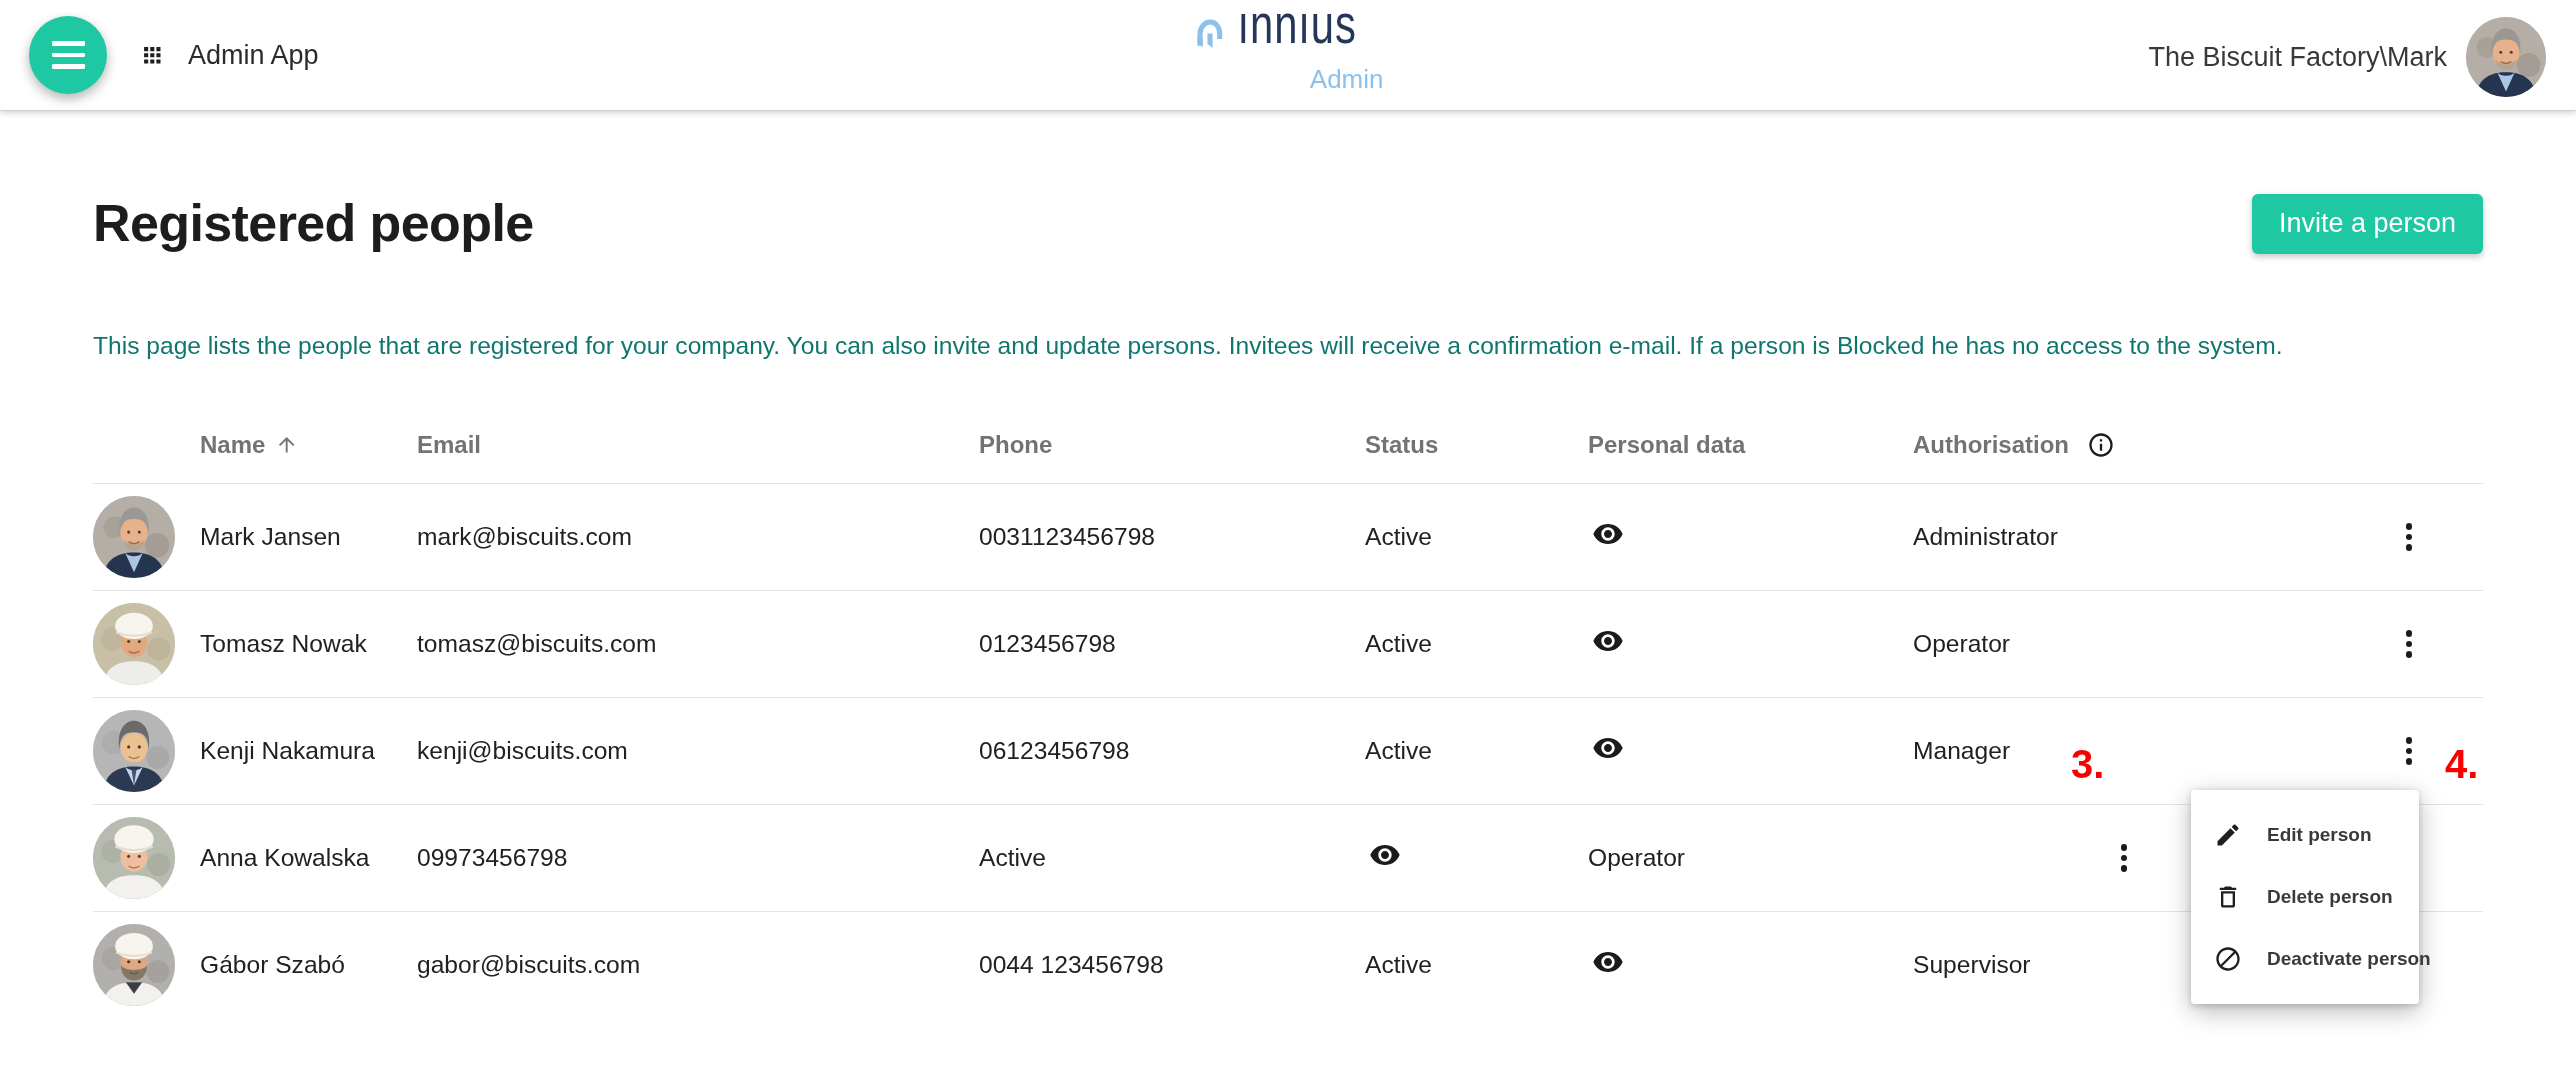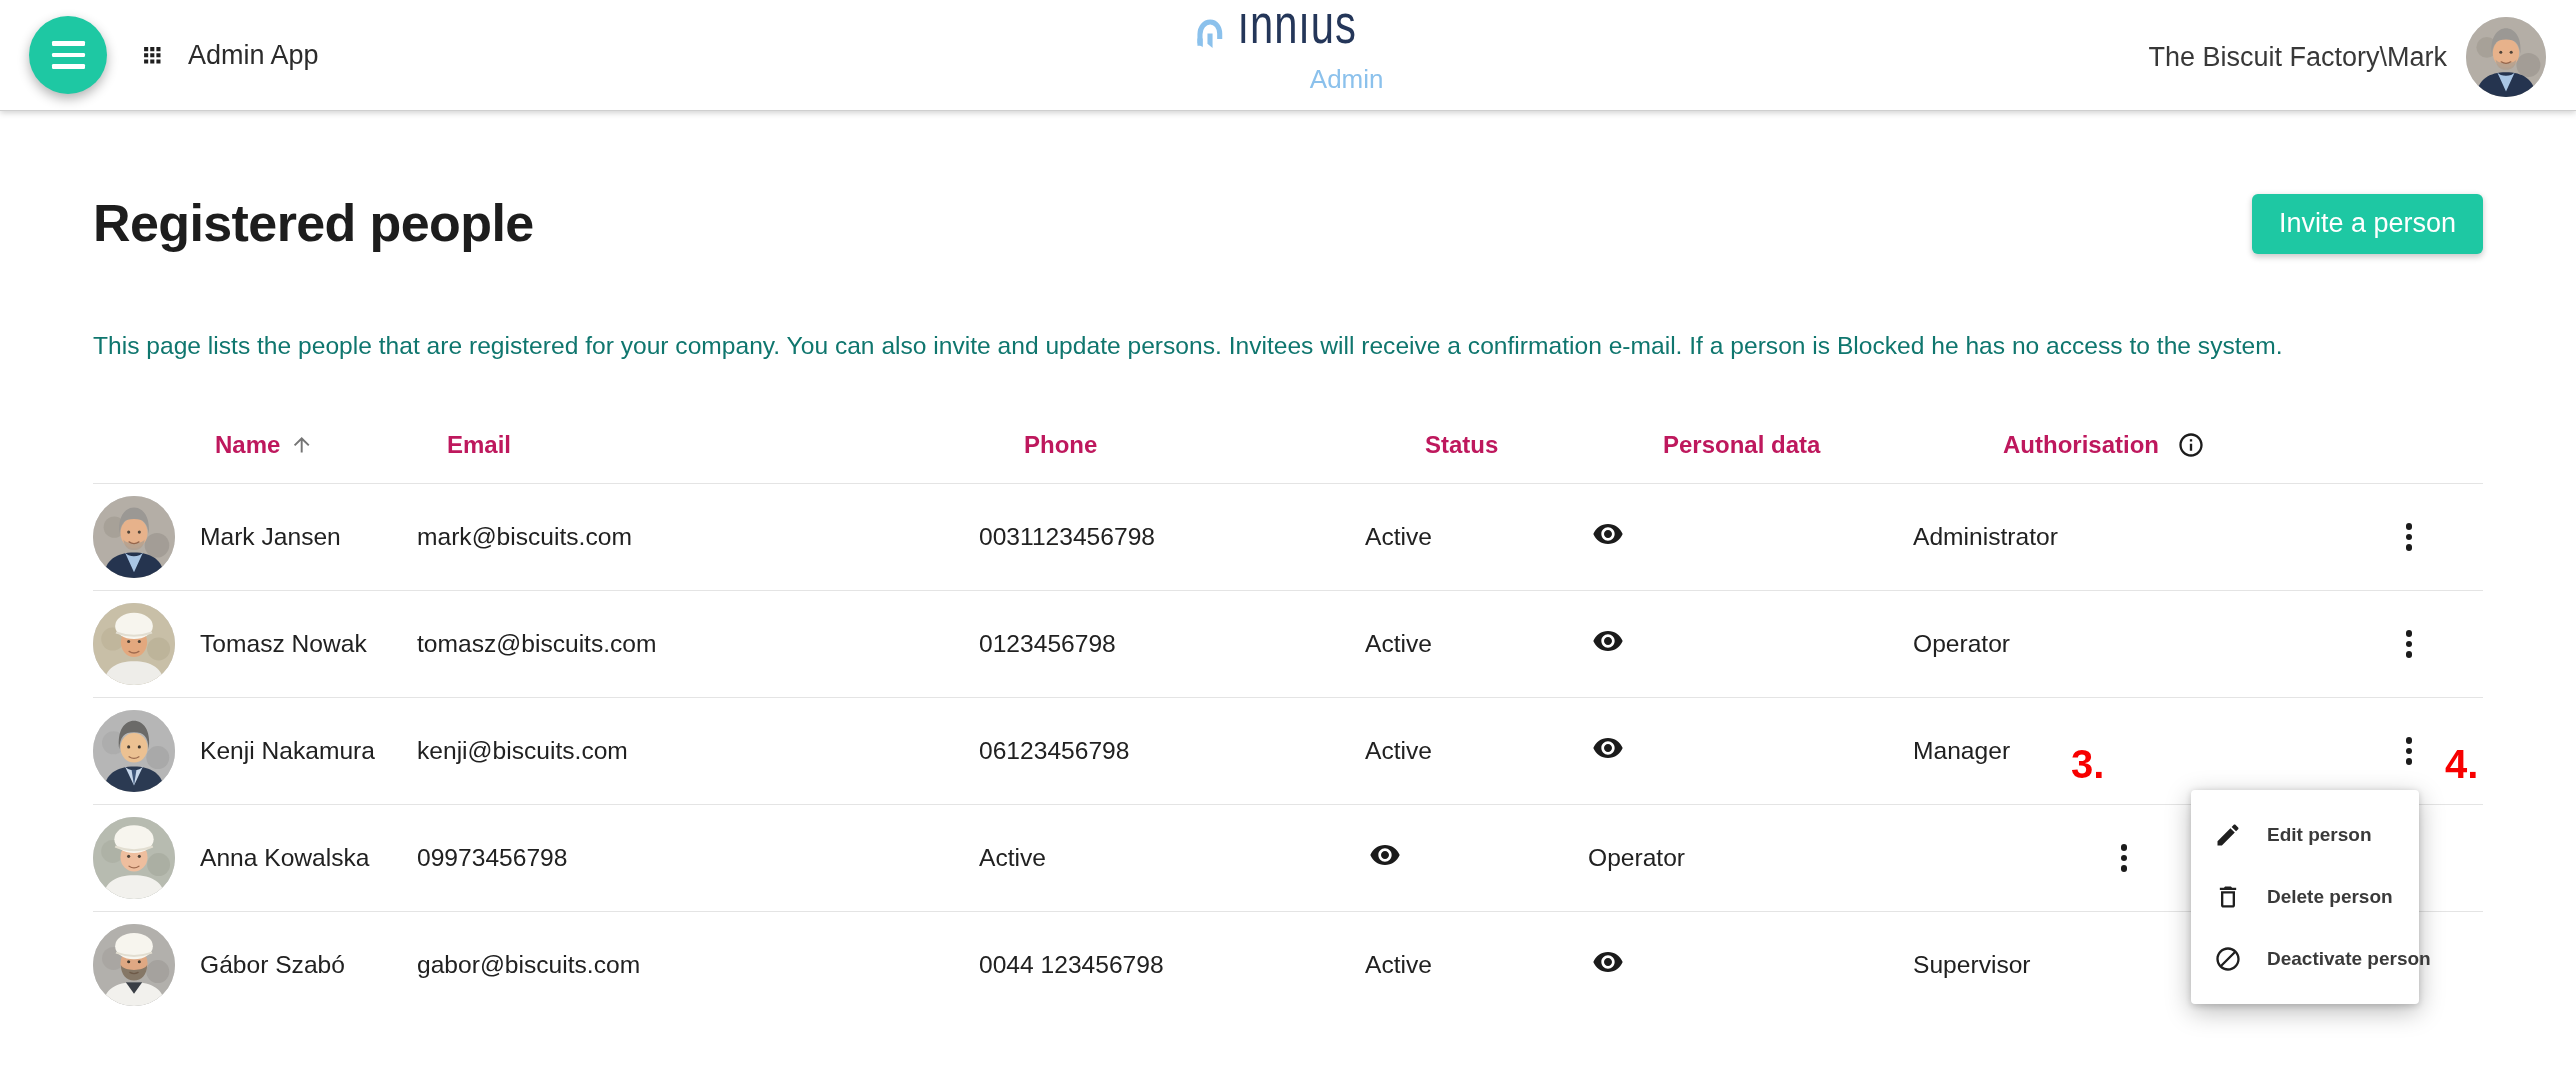--- a/index.html
+++ b/index.html
@@ -60,21 +60,21 @@
   h1 { font-size:52px; line-height:61px; font-weight:700; color:#1d1d1d; letter-spacing:-0.6px; }
   .invite-btn {
     background:var(--accent); color:#fff; border:none; cursor:pointer;
     height:60px; padding:0 27px; border-radius:5.9px; font-size:27px;
     font-family:inherit; box-shadow:0 2.3px 5.9px rgba(0,0,0,.22);
   }
   .desc { margin-top:75px; font-size:24.6px; line-height:34px; color:#0f766e; }
 
   
   .grid { display:grid; grid-template-columns:107px 217px 562px 386px 223px 325px 422px 1fr; align-items:center; }
-  .thead { margin-top:43px; height:77px; font-size:24px; font-weight:700; color:#be185d;gap:15px; }
+  .thead { margin-top:43px; height:77px; font-size:24px; font-weight:700; color:#737373; }
   .th { display:flex; align-items:center; }
   .sort-icon { width:23.4px; height:23.4px; margin-left:9.4px; fill:#757575; flex:0 0 auto; }
   .info-icon-svg { width:28px; height:28px; margin-left:17.6px; fill:#1c1c1c; flex:0 0 auto; cursor:pointer; }
 
   .row { height:107px; border-top:1.2px solid #e4e4e4; font-size:24.6px; color:#212121; }
   .cell { overflow:hidden; white-space:nowrap; }
   .eye-btn { background:none; border:none; cursor:pointer; padding:0; margin-left:3.5px; color:#1b1b1b; }
   .eye-btn svg { width:32px; height:32px; fill:currentColor; display:block; }
   .actions { display:flex; justify-content:center; }
   .kebab { background:none; border:none; cursor:pointer; padding:5.9px 9.4px; }

